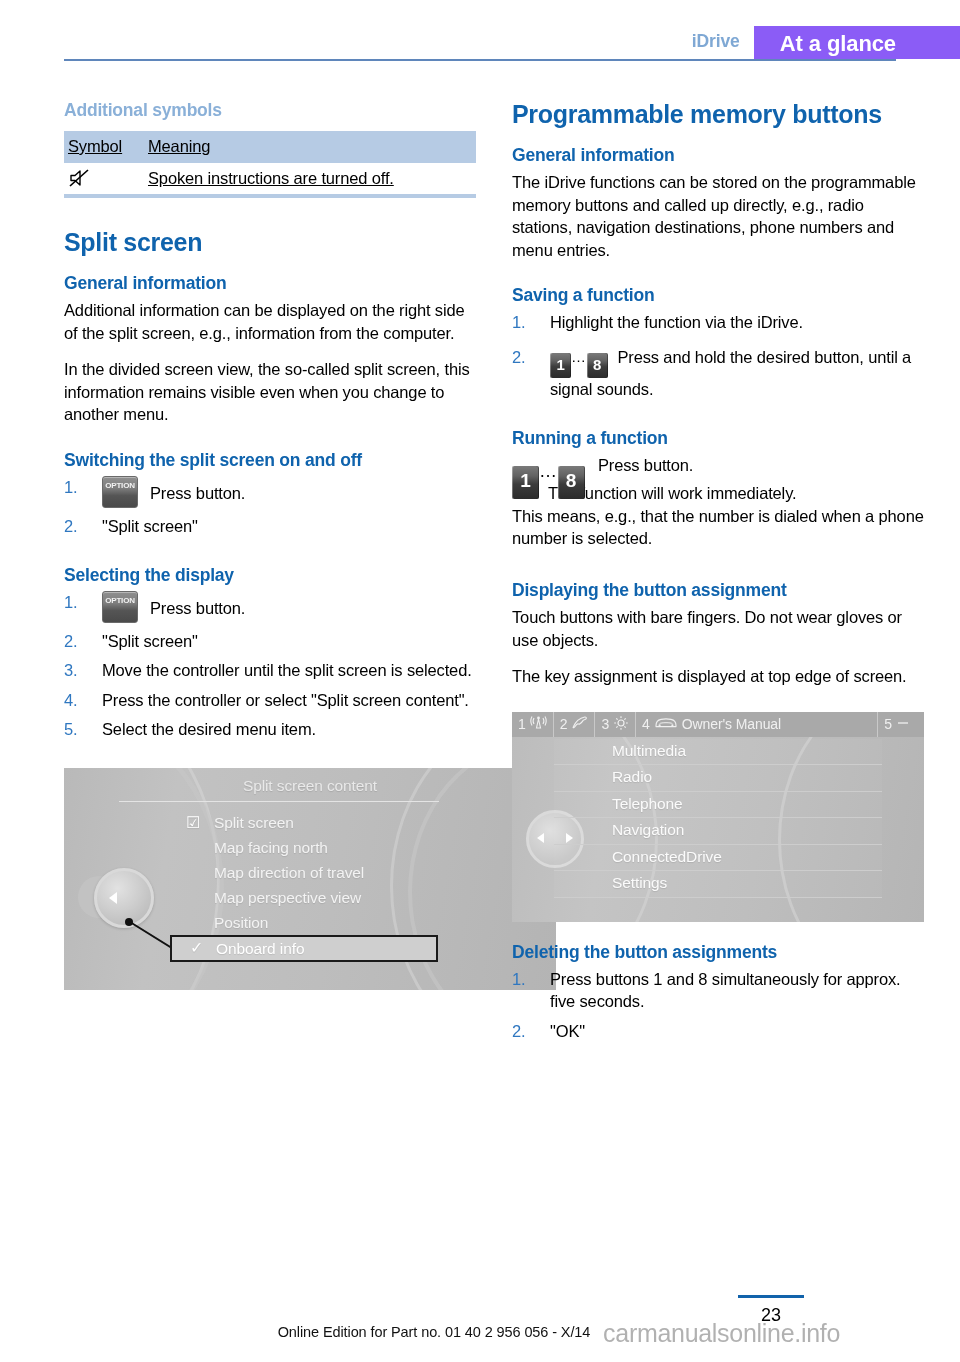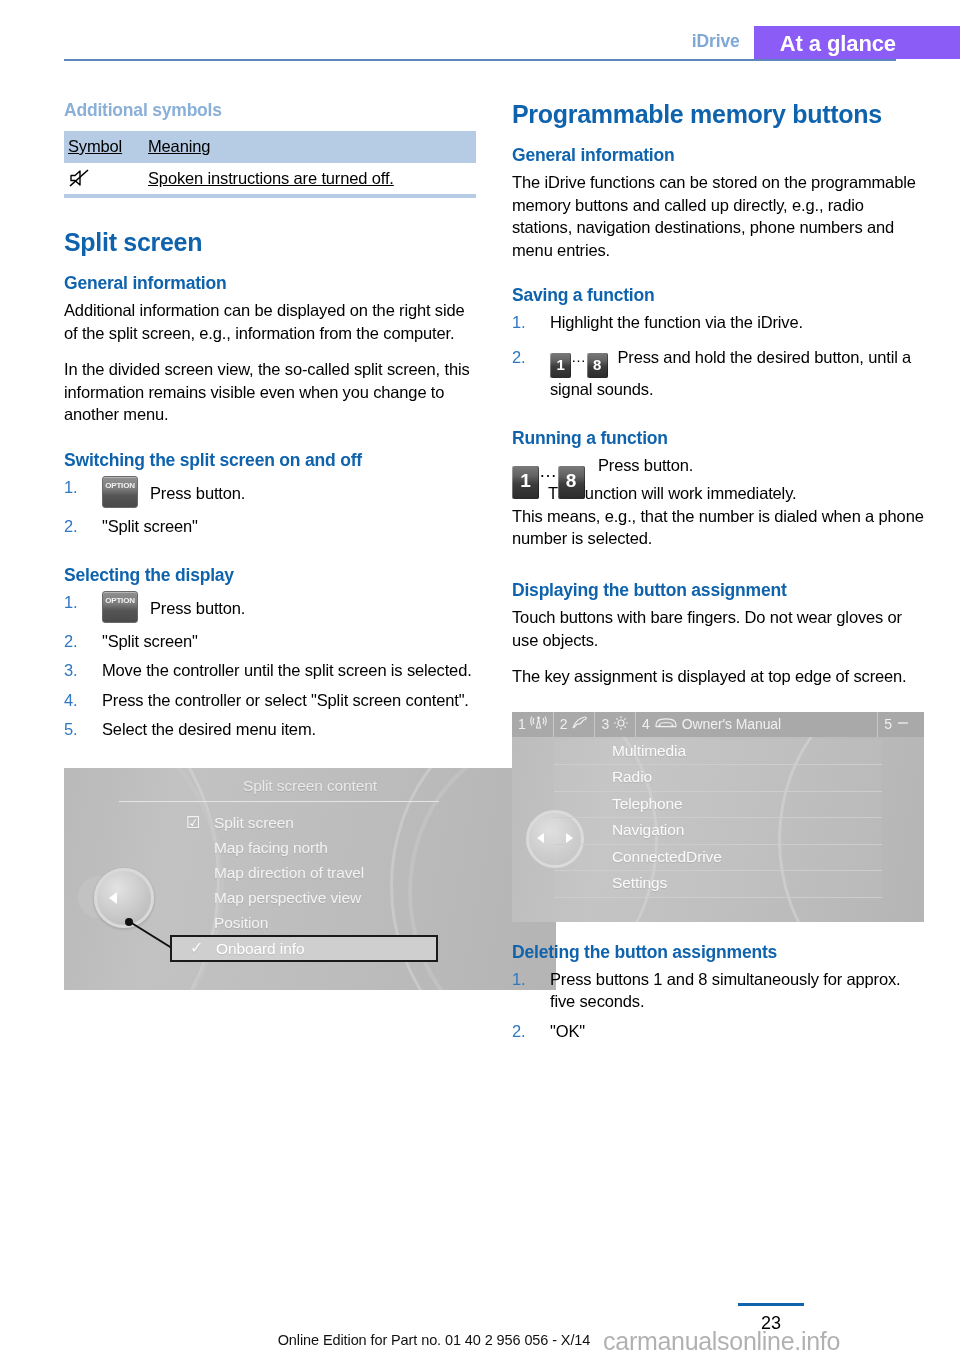--- a/index.html
+++ b/index.html
@@ -452,21 +452,21 @@
     position: absolute; right: 8px; top: 20px;
     width: 0; height: 0;
     border-top: 5px solid transparent;
     border-bottom: 5px solid transparent;
     border-left: 7px solid #ffffff;
   }
 
   
   .footer {
     position: absolute;
-    left: 0; bottom: 0;
+    left: 0; bottom: 8px;
     width: 868px;
     height: 80px;
   }
   .footer-rule {
     position: absolute;
     right: 64px;
     bottom: 56px;
     width: 66px;
     height: 3px;
     background: #1163ab;

